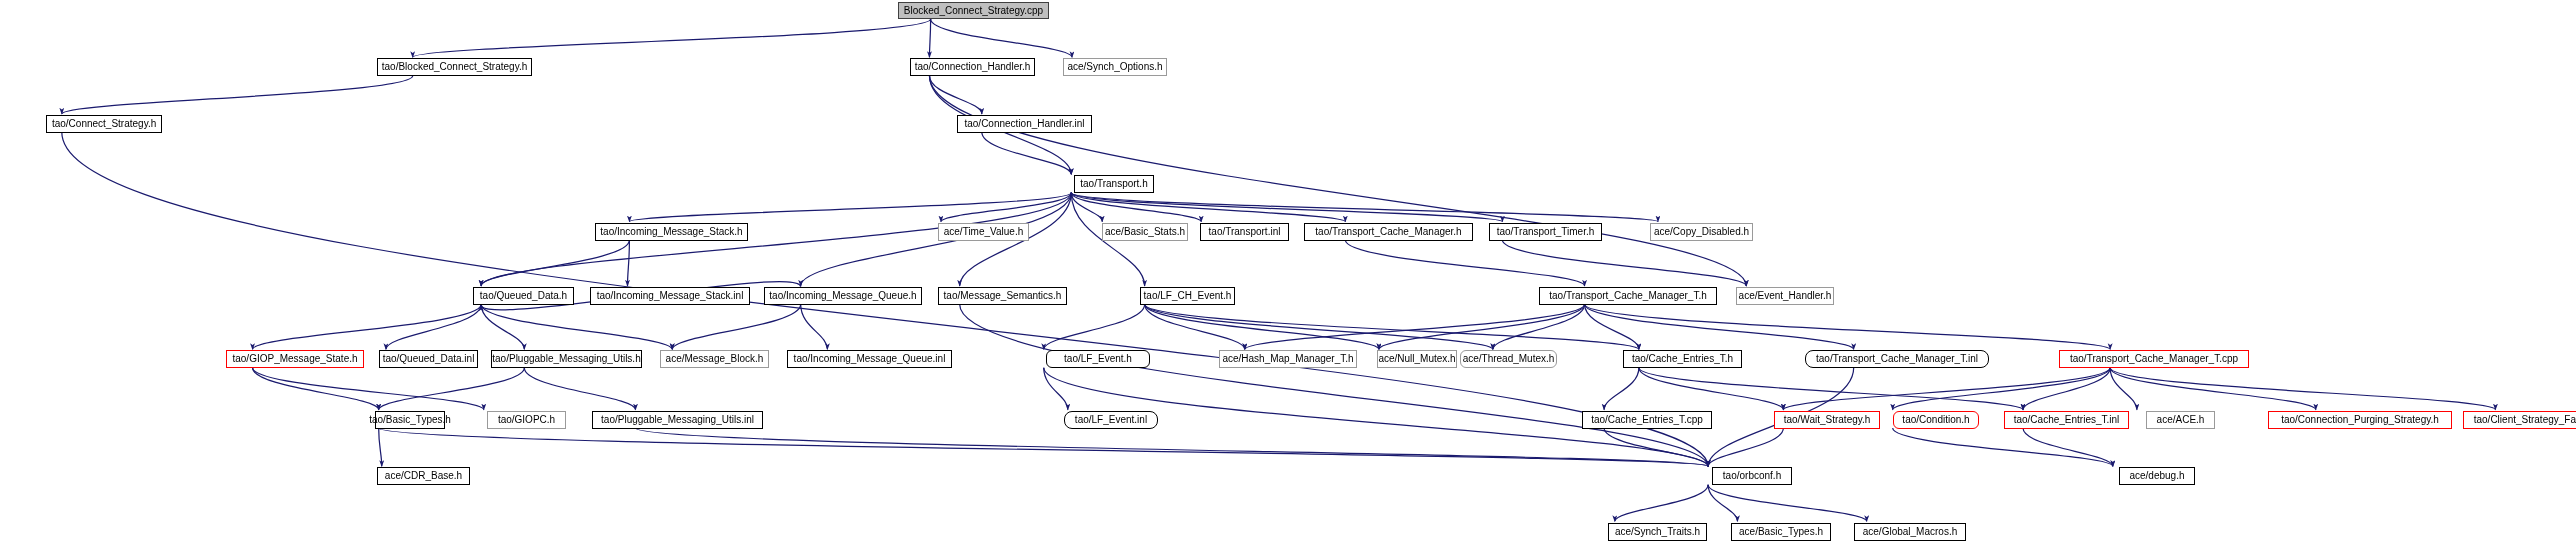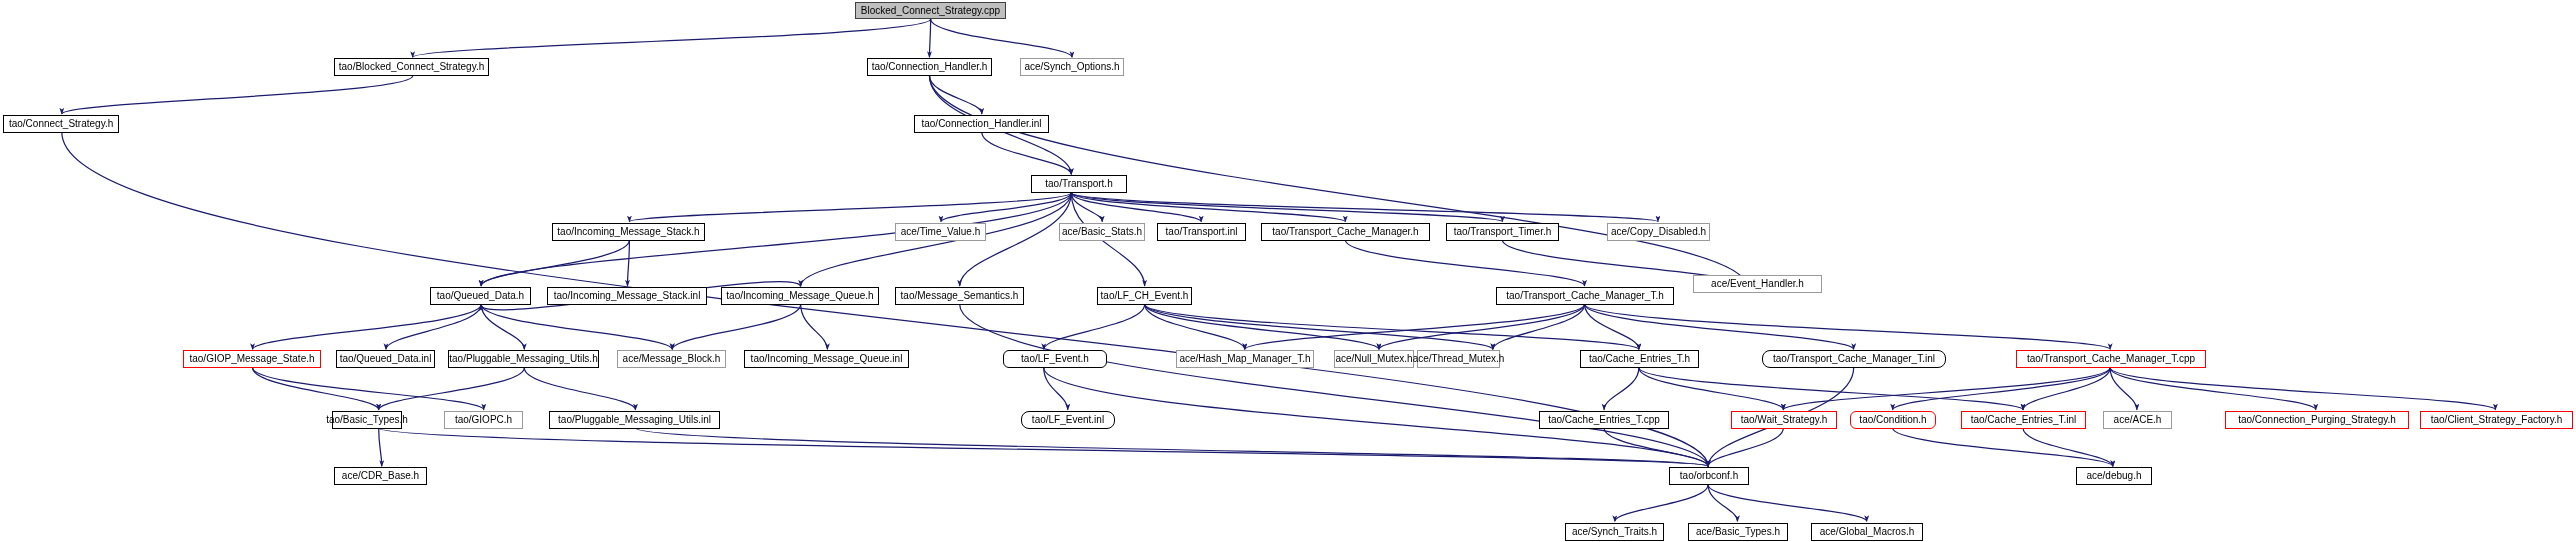--- a/index.html
+++ b/index.html
@@ -1,21 +1,21 @@
 <!DOCTYPE html>
 <html style="font-size:12.2px"><head>
 <meta charset="utf-8">
 <style>
   html,body{margin:0;padding:0;background:#ffffff;}
   #graph{position:relative;width:2576px;height:542px;background:#ffffff;
          font-family:"Liberation Sans","DejaVu Sans",sans-serif;overflow:hidden;}
   .node{position:absolute;box-sizing:border-box;display:flex;align-items:center;
         justify-content:center;white-space:nowrap;background:#ffffff;
         border:0.8px solid #000000;color:#000000;font-size:10px;height:17.6px;
-        letter-spacing:0px;padding:0 4px;}
+        letter-spacing:0px;padding:0 4px;margin-left:43px;}
   .node.root{background:#bfbfbf;border-color:#404040;}
   .node.ext{border-color:#9a9a9a;}
   .node.hot{border-color:#ff0000;}
   svg.edges{position:absolute;left:0;top:0;width:2576px;height:542px;pointer-events:none;}
   .edge{stroke:#1a1a6e;stroke-width:1.6;fill:none;}
   .arrowfill{fill:#1a1a6e;}
 </style>
 </head>
 <body>
 
@@ -98,44 +98,44 @@
         <path d="M2097,560 C2097,585.5 2233,593.15 2233,610" class="edge" marker-end="url(#ah)"></path>
       </g>
   </svg>
   <div id="node-layer">
       <div class="node root" style="left: 855px; top: 1.5px; width: 151px;">Blocked_Connect_Strategy.cpp</div>
       <div class="node" style="left: 334px; top: 58px; width: 155px;">tao/Blocked_Connect_Strategy.h</div>
       <div class="node" style="left: 867px; top: 58px; width: 125px;">tao/Connection_Handler.h</div>
       <div class="node ext" style="left: 1020px; top: 58px; width: 104px;">ace/Synch_Options.h</div>
       <div class="node" style="left: 3.1px; top: 115px; width: 116px;">tao/Connect_Strategy.h</div>
       <div class="node" style="left: 914px; top: 115px; width: 135px;">tao/Connection_Handler.inl</div>
-      <div class="node" style="left: 1031px; top: 175px; width: 96px;">tao/Transport.h</div>
+      <div class="node" style="left: 1031px; top: 175px; width: 80px;">tao/Transport.h</div>
       <div class="node" style="left: 552px; top: 223px; width: 153px;">tao/Incoming_Message_Stack.h</div>
       <div class="node ext" style="left: 895px; top: 223px; width: 91px;">ace/Time_Value.h</div>
       <div class="node ext" style="left: 1059px; top: 223px; width: 86px;">ace/Basic_Stats.h</div>
       <div class="node" style="left: 1157px; top: 223px; width: 89px;">tao/Transport.inl</div>
       <div class="node" style="left: 1261px; top: 223px; width: 169px;">tao/Transport_Cache_Manager.h</div>
       <div class="node" style="left: 1446px; top: 223px; width: 113px;">tao/Transport_Timer.h</div>
       <div class="node ext" style="left: 1607px; top: 223px; width: 103px;">ace/Copy_Disabled.h</div>
       <div class="node" style="left: 430px; top: 287px; width: 101px;">tao/Queued_Data.h</div>
       <div class="node" style="left: 547px; top: 287px; width: 160px;">tao/Incoming_Message_Stack.inl</div>
       <div class="node" style="left: 721px; top: 287px; width: 158px;">tao/Incoming_Message_Queue.h</div>
       <div class="node" style="left: 895px; top: 287px; width: 129px;">tao/Message_Semantics.h</div>
       <div class="node" style="left: 1097px; top: 287px; width: 95px;">tao/LF_CH_Event.h</div>
       <div class="node" style="left: 1496px; top: 287px; width: 178px;">tao/Transport_Cache_Manager_T.h</div>
-      <div class="node ext" style="left: 1693px; top: 275px; width: 129px; text-align: center;">ace/Event_Handler.h</div>
+      <div class="node ext" style="left: 1693px; top: 287px; width: 98px; text-align: center;">ace/Event_Handler.h</div>
       <div class="node hot" style="left: 183px; top: 350px; width: 138px;">tao/GIOP_Message_State.h</div>
       <div class="node" style="left: 336px; top: 350px; width: 99px;">tao/Queued_Data.inl</div>
       <div class="node" style="left: 448px; top: 350px; width: 151px;">tao/Pluggable_Messaging_Utils.h</div>
       <div class="node ext" style="left: 617px; top: 350px; width: 109px;">ace/Message_Block.h</div>
       <div class="node" style="left: 744px; top: 350px; width: 165px;">tao/Incoming_Message_Queue.inl</div>
       <div class="node" style="left: 1003px; top: 350px; width: 104px; border-radius: 6px;">tao/LF_Event.h</div>
       <div class="node ext" style="left: 1176px; top: 350px; width: 138px;">ace/Hash_Map_Manager_T.h</div>
       <div class="node ext" style="left: 1334px; top: 350px; width: 80px;">ace/Null_Mutex.h</div>
-      <div class="node ext" style="left: 1417px; top: 350px; width: 83px;">ace/Thread_Mutex.h</div>
+      <div class="node ext" style="left: 1417px; top: 350px; width: 97px; border-radius: 6px;">ace/Thread_Mutex.h</div>
       <div class="node" style="left: 1580px; top: 350px; width: 119px;">tao/Cache_Entries_T.h</div>
       <div class="node" style="left: 1762px; top: 350px; width: 184px; border-radius: 8px;">tao/Transport_Cache_Manager_T.inl</div>
       <div class="node hot" style="left: 2016px; top: 350px; width: 190px;">tao/Transport_Cache_Manager_T.cpp</div>
       <div class="node" style="left: 332px; top: 411px; width: 70px;">tao/Basic_Types.h</div>
       <div class="node ext" style="left: 444px; top: 411px; width: 79px;">tao/GIOPC.h</div>
       <div class="node" style="left: 549px; top: 411px; width: 171px;">tao/Pluggable_Messaging_Utils.inl</div>
       <div class="node" style="left: 1021px; top: 411px; width: 94px; border-radius: 8px;">tao/LF_Event.inl</div>
       <div class="node" style="left: 1539px; top: 411px; width: 130px;">tao/Cache_Entries_T.cpp</div>
       <div class="node hot" style="left: 1731px; top: 411px; width: 106px;">tao/Wait_Strategy.h</div>
       <div class="node hot" style="left: 1850px; top: 411px; width: 86px; border-radius: 6px;">tao/Condition.h</div>

